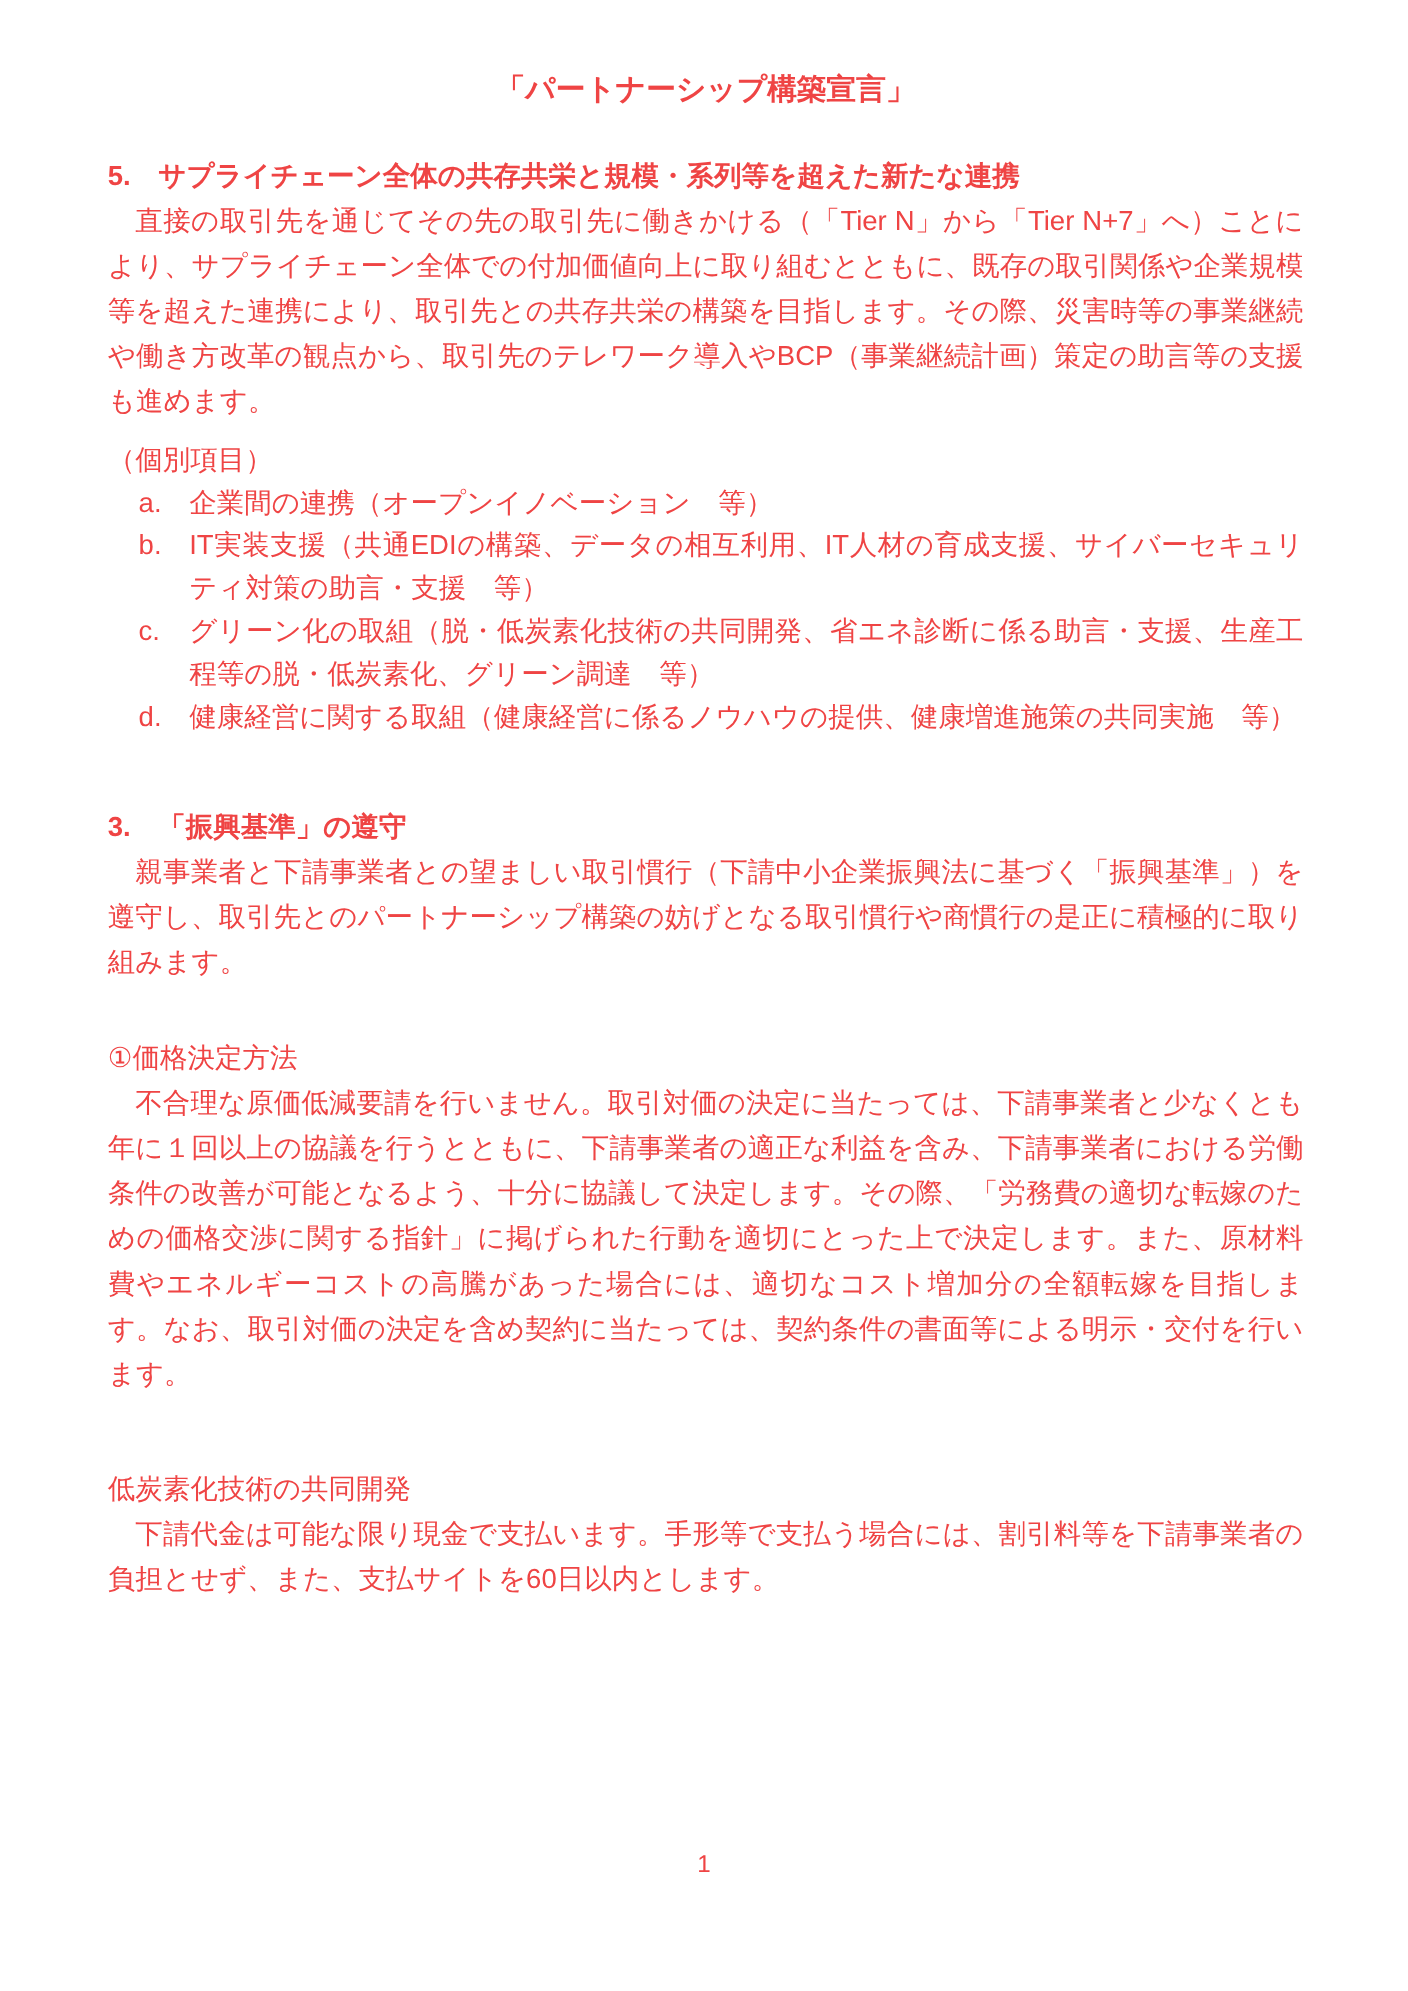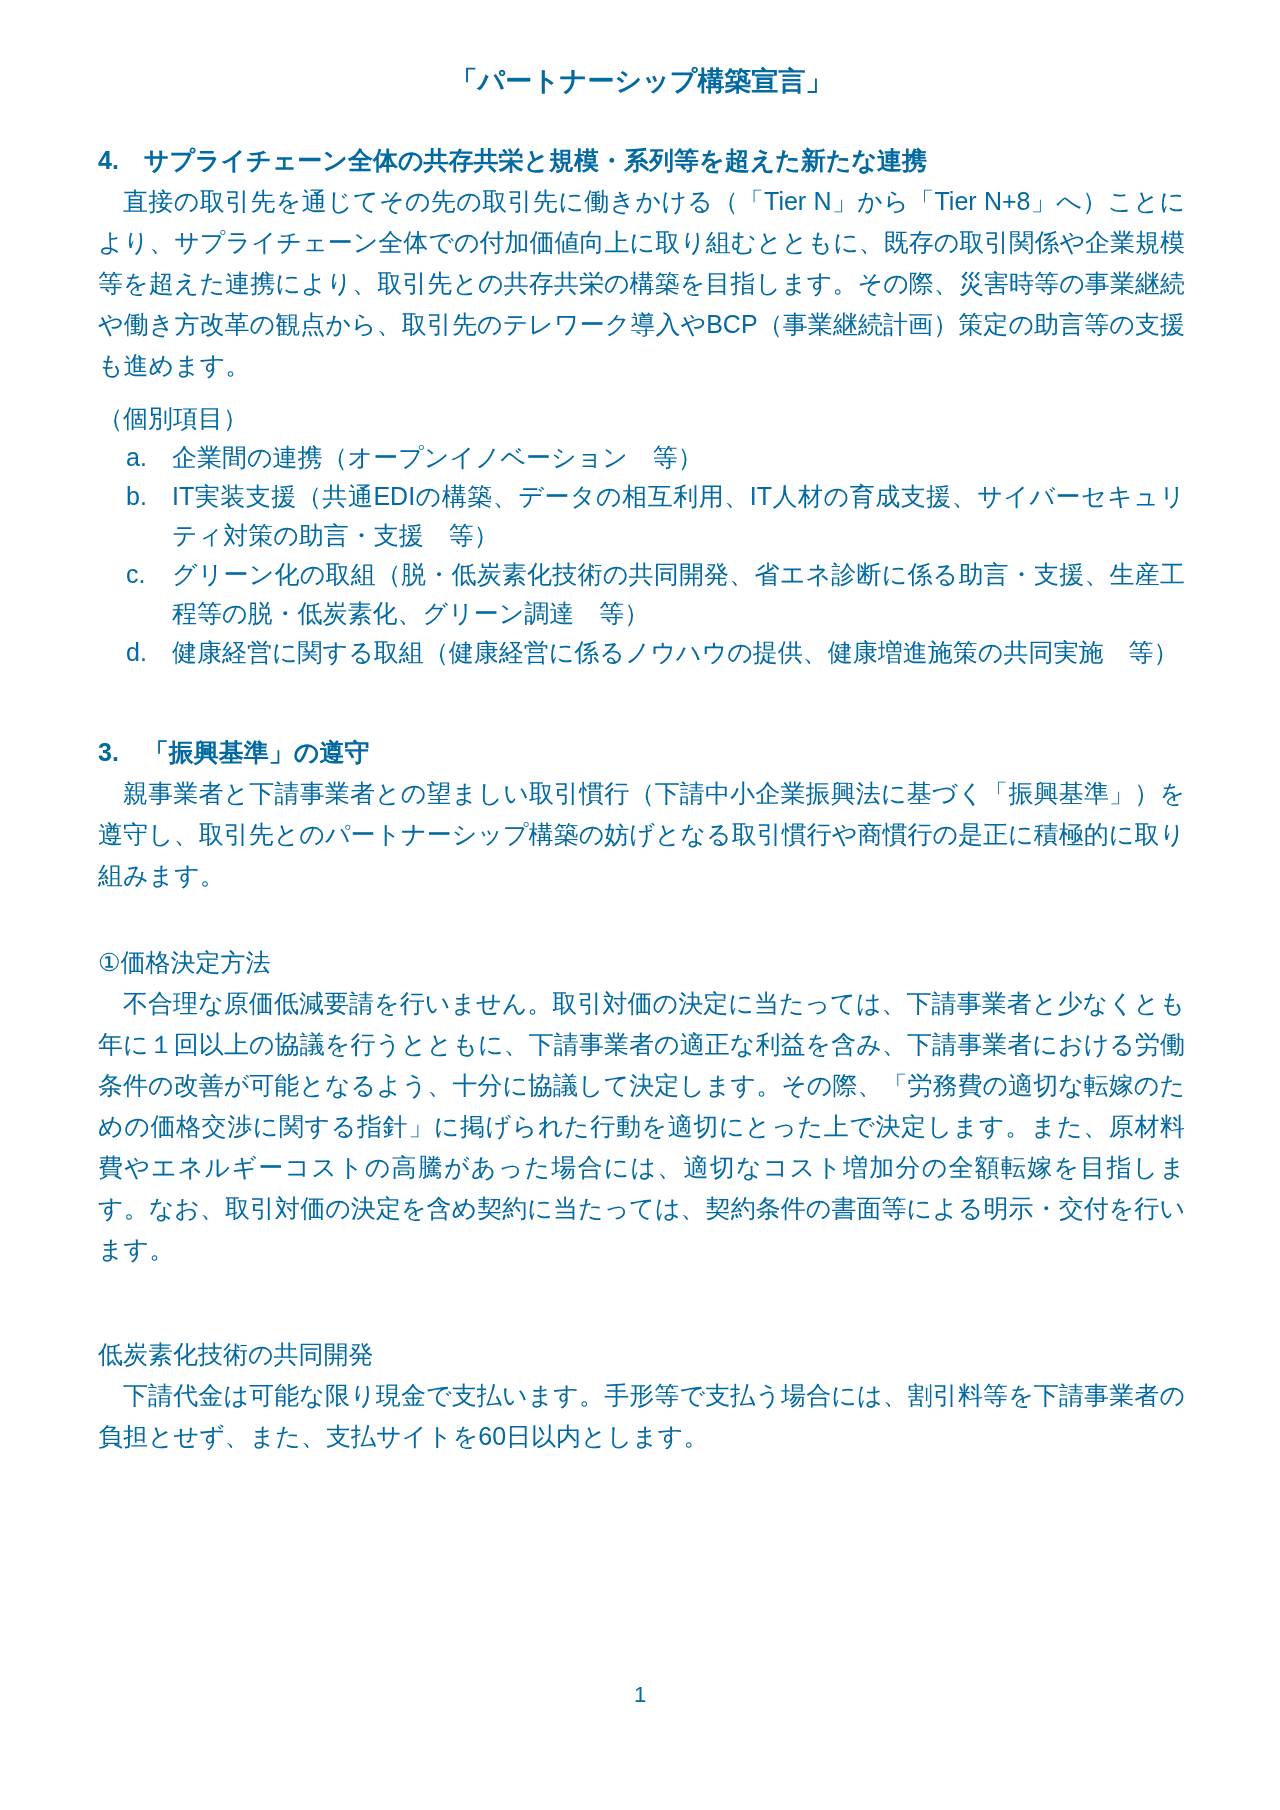--- a/index.html
+++ b/index.html
@@ -5,21 +5,21 @@
   html, body {
     margin: 0;
     padding: 0;
     background: #ffffff;
   }
   .page {
     position: relative;
     width: 1280px;
     height: 1810px;
     background: #ffffff;
-    color: #0369a1;
+    color: #ef4444;
     font-family: "Liberation Sans", "DejaVu Sans", sans-serif;
     font-size: 25px;
     overflow: hidden;
   }
   .content {
     padding: 62px 95px 0 98px;
   }
   .doc-title {
     text-align: center;
     font-weight: bold;
@@ -84,23 +84,23 @@
 </style>
 </head>
 <body>
 
 <div class="page">
   <div class="content">
 
     <div class="doc-title">「パートナーシップ構築宣言」</div>
 
 
-    <div class="sec-heading s1">4.　サプライチェーン全体の共存共栄と規模・系列等を超えた新たな連携</div>
+    <div class="sec-heading s1">5.　サプライチェーン全体の共存共栄と規模・系列等を超えた新たな連携</div>
 
-    <p class="body-para">直接の取引先を通じてその先の取引先に働きかける（「Tier N」から「Tier N+8」へ）ことにより、サプライチェーン全体での付加価値向上に取り組むとともに、既存の取引関係や企業規模等を超えた連携により、取引先との共存共栄の構築を目指します。その際、災害時等の事業継続や働き方改革の観点から、取引先のテレワーク導入やBCP（事業継続計画）策定の助言等の支援も進めます。</p>
+    <p class="body-para">直接の取引先を通じてその先の取引先に働きかける（「Tier N」から「Tier N+7」へ）ことにより、サプライチェーン全体での付加価値向上に取り組むとともに、既存の取引関係や企業規模等を超えた連携により、取引先との共存共栄の構築を目指します。その際、災害時等の事業継続や働き方改革の観点から、取引先のテレワーク導入やBCP（事業継続計画）策定の助言等の支援も進めます。</p>
 
     <div class="items-label">（個別項目）</div>
 
     <div class="item-list">
       <div class="item">
         <span class="marker">a.</span>
         <span class="item-text">企業間の連携（オープンイノベーション　等）</span>
       </div>
       <div class="item">
         <span class="marker">b.</span>

